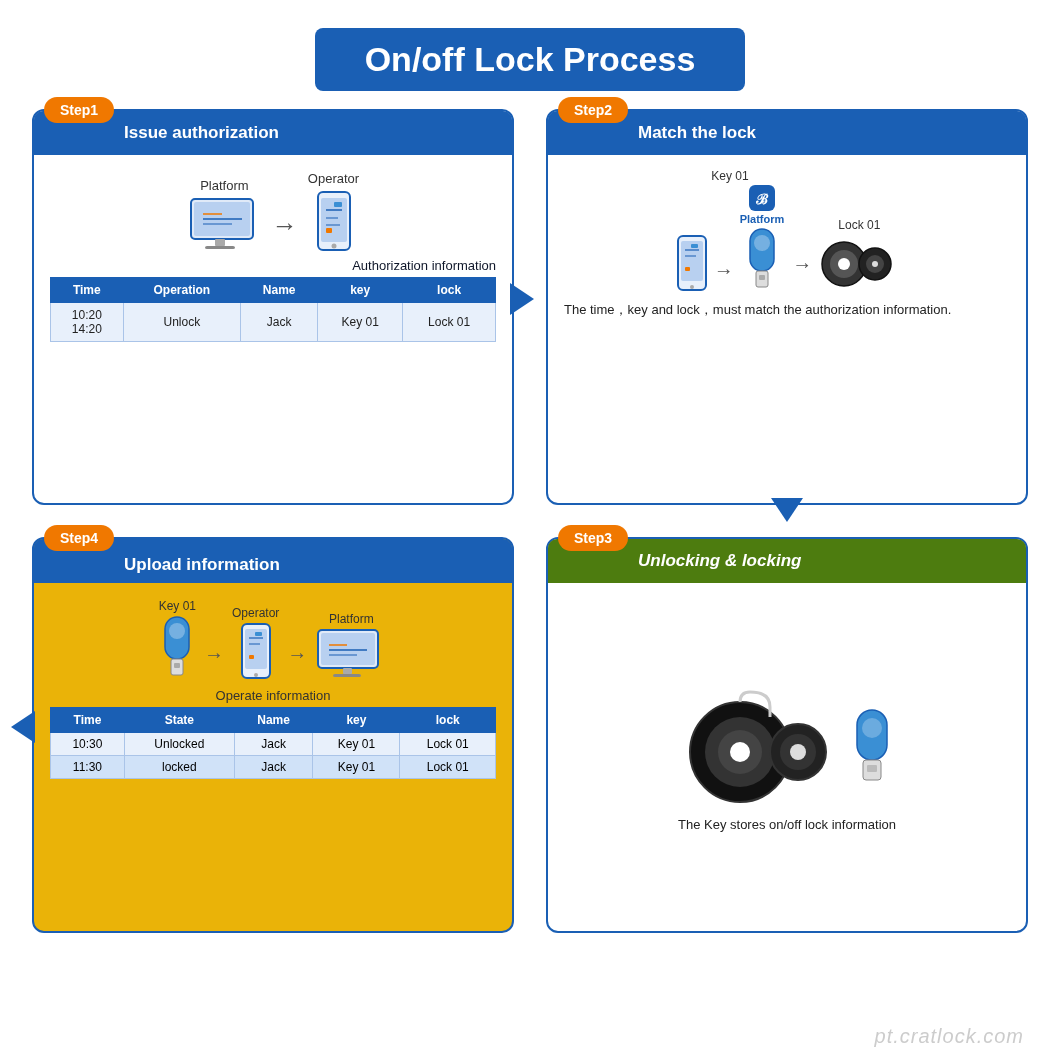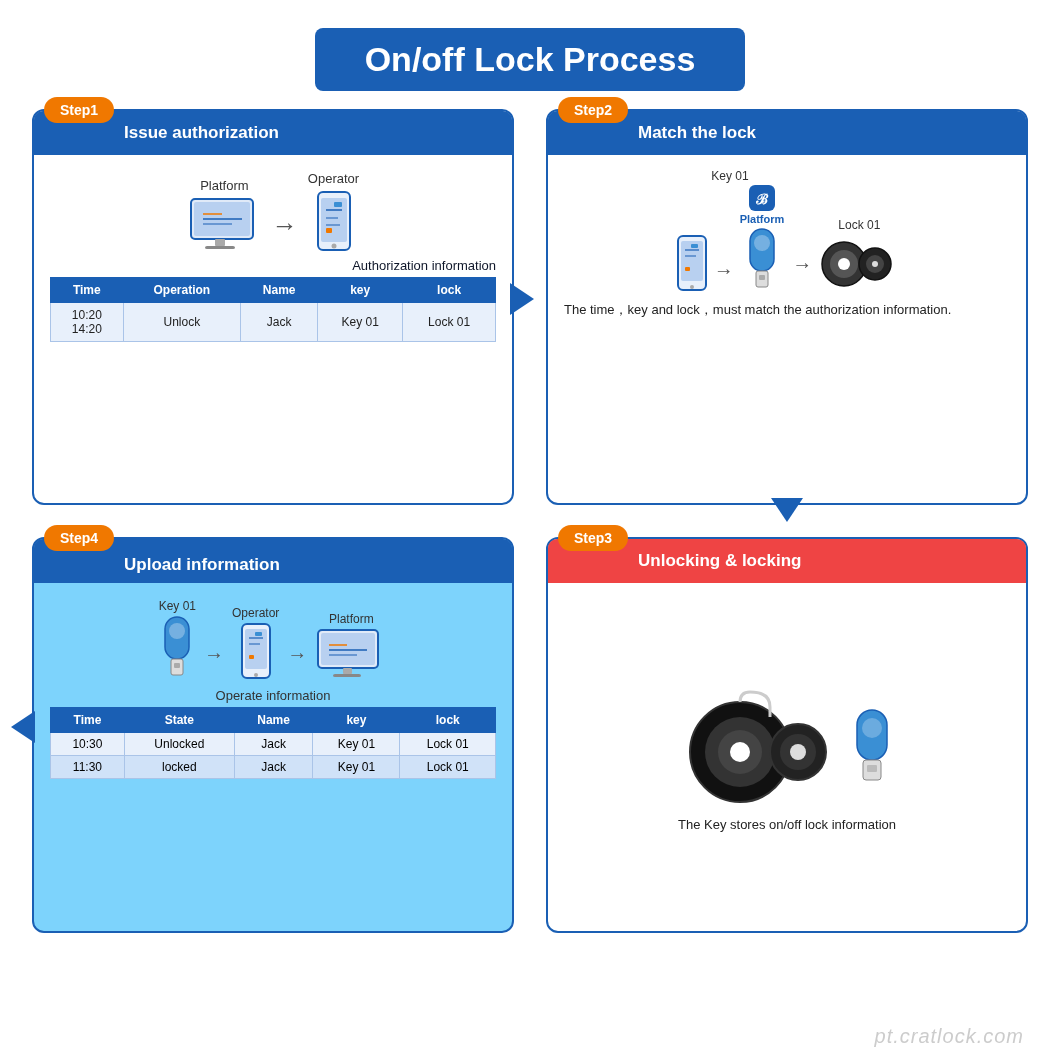--- a/index.html
+++ b/index.html
@@ -192,21 +192,21 @@
         </div>
       </div>
       <p style="font-size:13px; color:#222; line-height:1.6; font-family:Arial,sans-serif;">The time，key and lock，must match the authorization information.</p>
     </div>
 
     <div style="position:absolute; bottom:-23px; right:calc(50% - 16px); z-index:30;">
       <span class="tri-down"></span>
     </div>
   </div>
 
-  <div style="border:2px solid #1a5fb4; border-radius:12px; position:relative; background:#7dd3fc;">
+  <div style="border:2px solid #1a5fb4; border-radius:12px; position:relative; background:#eab308;">
     <div style="position:absolute; top:-14px; left:10px; background:#f07800; color:#fff; font-weight:bold; font-size:14px; border-radius:20px; padding:5px 16px; z-index:10; font-family:Arial,sans-serif;">Step4</div>
     <div style="background:#1a5fb4; border-radius:9px 9px 0 0; padding:10px 14px 2px 90px; display:flex; align-items:center; min-height:44px;">
       <span style="color:#fff; font-weight:bold; font-size:17px; font-family:Arial,sans-serif;">Upload information</span>
     </div>
     <div style="padding:12px 16px 10px;">
 
       <div style="display:flex; align-items:flex-end; justify-content:center; gap:8px; margin-bottom:8px; margin-top:4px;">
         <div style="display:flex; flex-direction:column; align-items:center;">
           <span style="font-size:12px; color:#333; margin-bottom:2px; font-family:Arial,sans-serif;">Key 01</span>
 
@@ -276,21 +276,21 @@
       </table>
     </div>
 
     <div style="position:absolute; left:-23px; top:44%; z-index:30;">
       <span class="tri-left"></span>
     </div>
   </div>
 
   <div style="border:2px solid #1a5fb4; border-radius:12px; position:relative; background:#fff;">
     <div style="position:absolute; top:-14px; left:10px; background:#f07800; color:#fff; font-weight:bold; font-size:14px; border-radius:20px; padding:5px 16px; z-index:10; font-family:Arial,sans-serif;">Step3</div>
-    <div style="background:#ef4444; border-radius:9px 9px 0 0; padding:10px 14px 10px 90px; display:flex; align-items:center; min-height:44px;">
+    <div style="background:#4d7c0f; border-radius:9px 9px 0 0; padding:10px 14px 10px 90px; display:flex; align-items:center; min-height:44px;font-style:italic;">
       <span style="color:#fff; font-weight:bold; font-size:17px; font-family:Arial,sans-serif;">Unlocking &amp;  locking</span>
     </div>
     <div style="padding:14px 16px 10px; display:flex; flex-direction:column; align-items:center; justify-content:center; height:calc(100% - 44px);">
 
       <div style="display:flex; align-items:center; justify-content:center; gap:20px; margin-bottom:10px;">
 
         <svg width="150" height="120" viewBox="0 0 150 120">
 
           <circle cx="60" cy="65" r="50" fill="#111" stroke="#333" stroke-width="2"></circle>
           <circle cx="60" cy="65" r="35" fill="#333"></circle>

